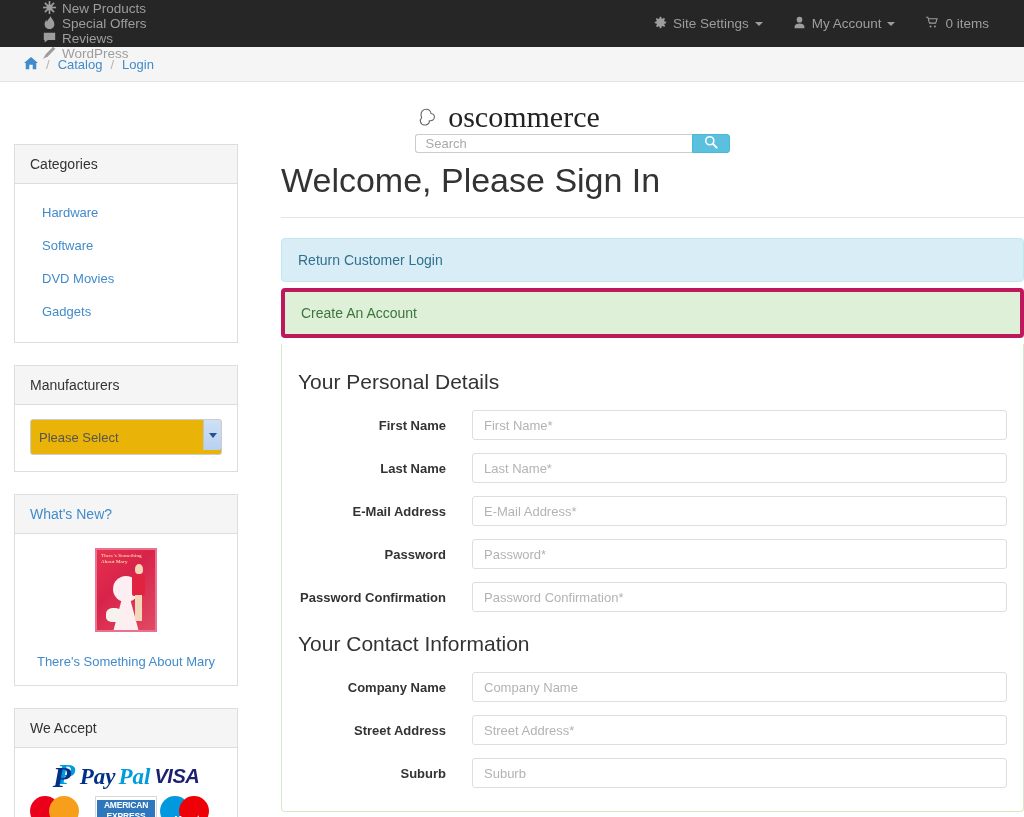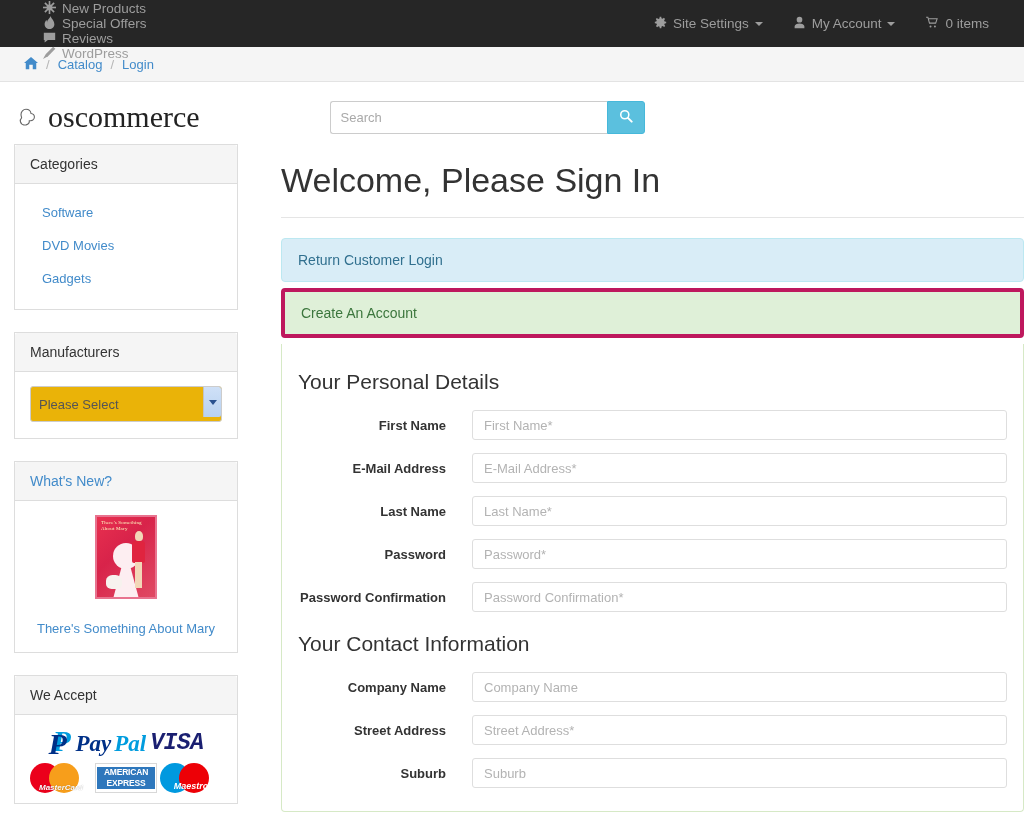--- a/index.html
+++ b/index.html
@@ -63,20 +63,21 @@
   .breadcrumb-bar a { color: #428bca; text-decoration: none; }
   .breadcrumb-sep { color: #b5b5b5; margin: 0 8px; }
   .home-ico { color: #428bca; font-size: 14px; }
 
   
   .header {
     display: flex;
     align-items: center;
     padding: 18px 24px 10px 14px;
     height: 62px;
+    flex-direction: column;
   }
   .logo {
     display: flex;
     align-items: center;
     font-family: "Liberation Serif", serif;
     font-size: 30px;
     color: #222222;
     letter-spacing: 0px;
     cursor: pointer;
   }
@@ -271,23 +272,23 @@
   .pp-logo {
     width: 24px; height: 28px; position: relative;
   }
   .pp-logo .b {
     position:absolute; font-family:"Liberation Serif", serif; font-weight:bold; font-style:italic;
     font-size: 30px; line-height: 28px;
   }
   .pp-logo .b1 { color:#009cde; left: 4px; top: -2px; }
   .pp-logo .b2 { color:#003087; left: 0px; top: 1px; }
   .visa {
-    font-family: Liberation Mono, monospace;
+    font-family: Liberation Sans, sans-serif;
     font-weight: bold; font-style: italic;
-    font-size: 23px; color:#1a1f71; line-height:1;
+    font-size: 20px; color:#1a1f71; line-height:1;
     letter-spacing:-0.5px;
   }
   .mc {
     position: relative; width: 62px; height: 30px;
   }
   .mc .c1, .mc .c2 {
     position:absolute; top:0; width:30px; height:30px; border-radius:50%;
   }
   .mc .c1 { left:0; background:#eb001b; }
   .mc .c2 { left:19px; background:#f79e1b; }
@@ -516,20 +517,21 @@
   </div>
 </div>
 
 <div class="page">
 
   <div class="sidebar">
 
     <div class="panel">
       <div class="panel-head">Categories</div>
       <div class="panel-body">
+        <a class="cat-link">Hardware</a>
         <a class="cat-link">Software</a>
         <a class="cat-link">DVD Movies</a>
         <a class="cat-link">Gadgets</a>
       </div>
     </div>
 
     <div class="panel">
       <div class="panel-head">Manufacturers</div>
       <div class="mfr-select-wrap">
         <div class="select-shell">
@@ -608,27 +610,27 @@
     <div class="form-panel">
 
       <h2 class="section-title">Your Personal Details</h2>
 
       <div class="form-row">
         <label class="form-label">First Name</label>
         <input class="form-input" type="text" placeholder="First Name*" style="">
       </div>
 
       <div class="form-row">
+        <label class="form-label">Last Name</label>
+        <input class="form-input" type="text" placeholder="Last Name*" style="">
+      </div>
+
+      <div class="form-row">
         <label class="form-label">E-Mail Address</label>
         <input class="form-input" type="text" placeholder="E-Mail Address*" style="">
-      </div>
-
-      <div class="form-row">
-        <label class="form-label">Last Name</label>
-        <input class="form-input" type="text" placeholder="Last Name*" style="">
       </div>
 
       <div class="form-row">
         <label class="form-label">Password</label>
         <input class="form-input" type="text" placeholder="Password*" style="">
       </div>
 
       <div class="form-row">
         <label class="form-label">Password Confirmation</label>
         <input class="form-input" type="text" placeholder="Password Confirmation*" style="">

